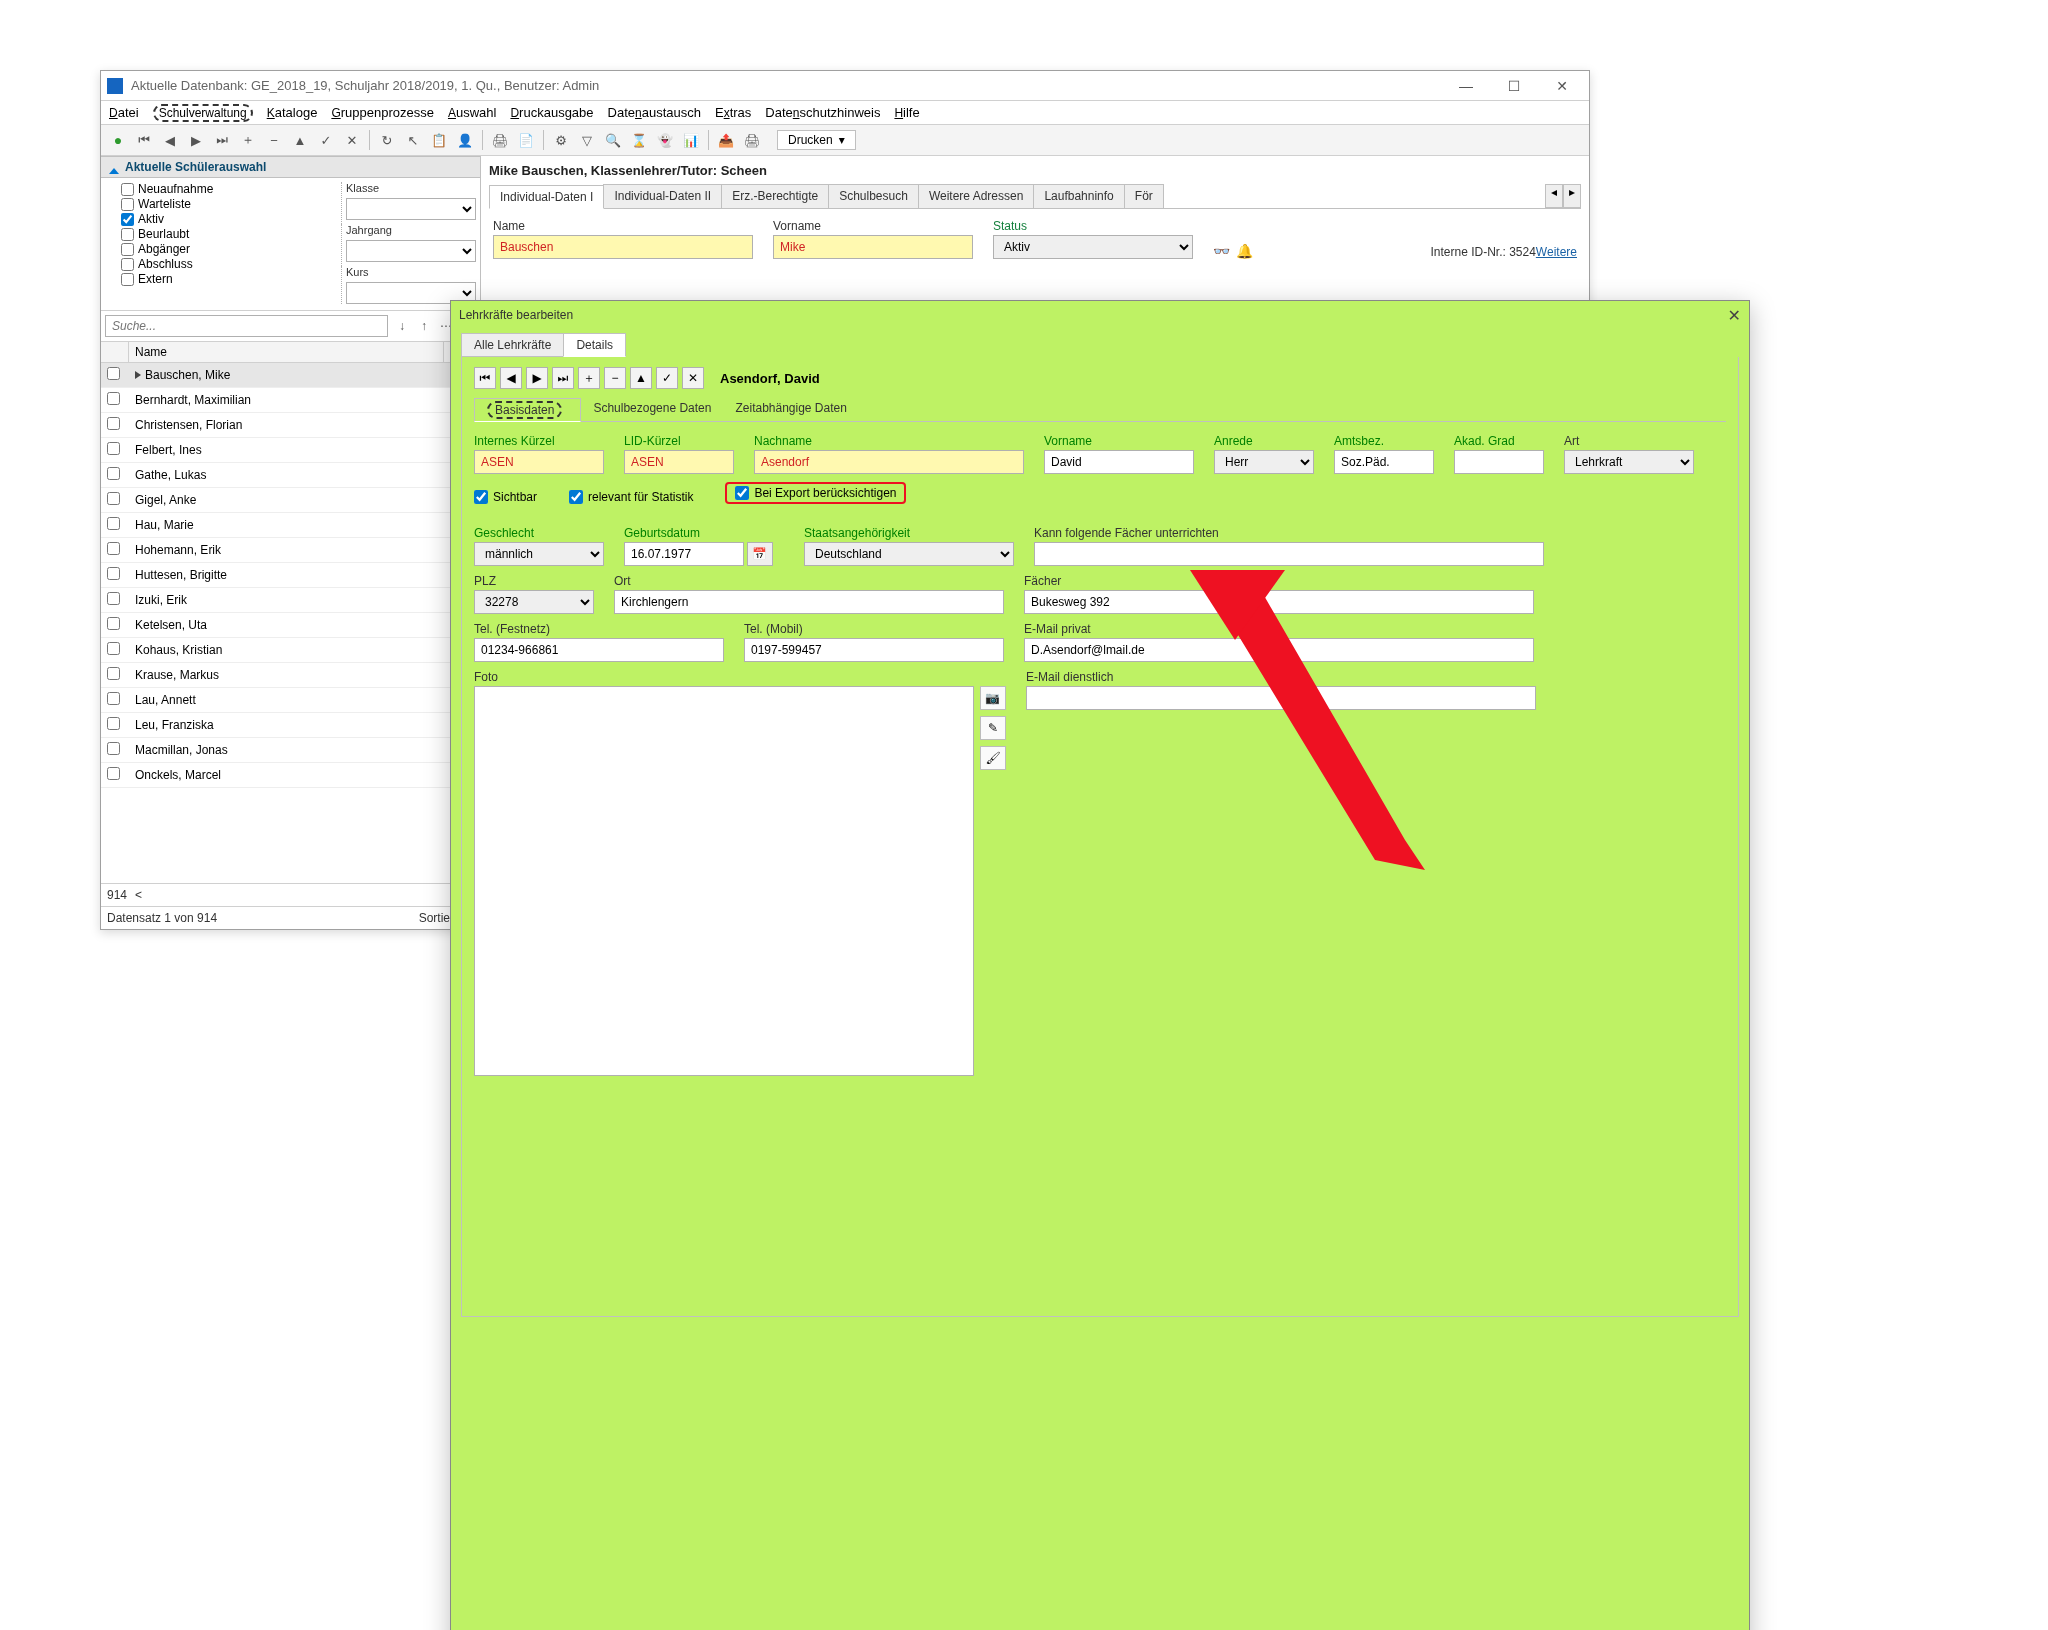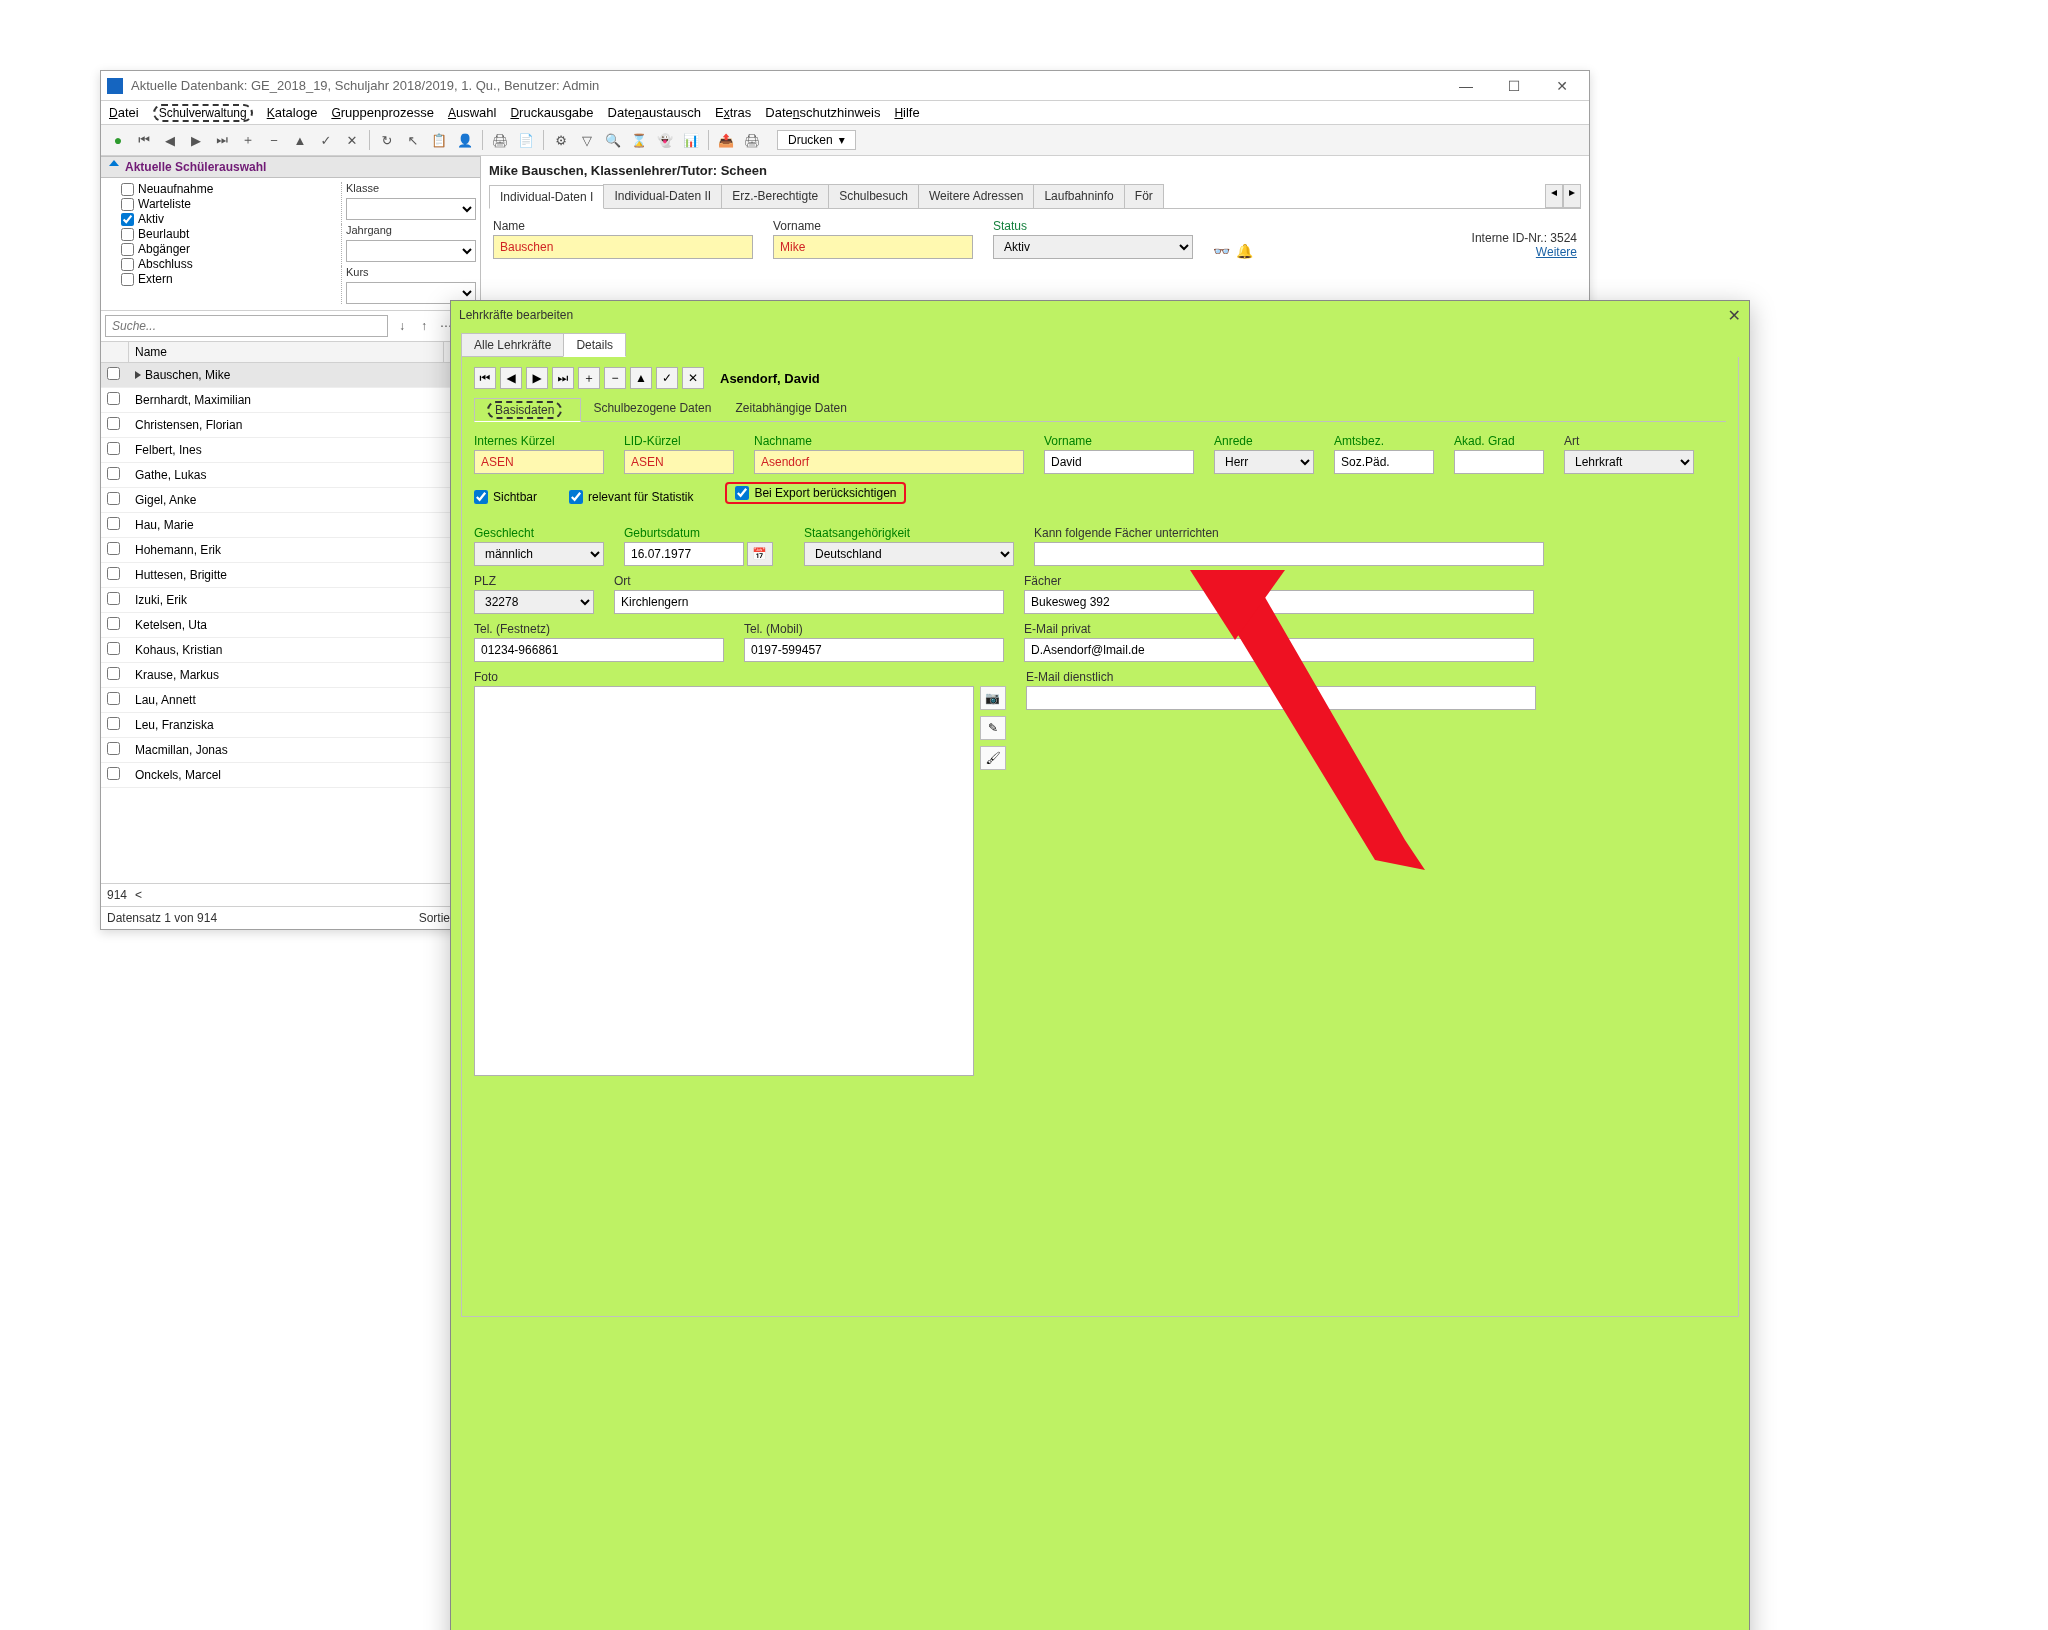--- a/index.html
+++ b/index.html
@@ -23,21 +23,21 @@
   .toolbar { display:flex; align-items:center; gap:4px; padding:4px 6px; border-bottom:1px solid #d0d0d0; background:#f4f4f4; }
   .tb-btn { width:22px; height:22px; display:flex; align-items:center; justify-content:center; background:#f4f4f4; border:none; font-size:13px; color:#555; }
   .tb-btn.green { color:#2e9b2e; font-size:14px; }
   .tb-sep { width:1px; height:20px; background:#c0c0c0; margin:0 2px; }
   .print-btn { border:1px solid #c0c0c0; background:#fff; padding:2px 10px; margin-left:10px; display:flex; align-items:center; gap:6px; }
 
   .main-body { display:flex; }
 
   
   .sidebar { width:380px; border-right:1px solid #c0c0c0; }
-  .panel-header { background:#e6e6e6; color:#701a75; font-weight:600; padding:3px 8px; font-size:12px; border-bottom:1px solid #c0c0c0; border-top:1px solid #c0c0c0; display:flex; align-items:flex-start; }
+  .panel-header { background:#e6e6e6; color:#0c4a6e; font-weight:600; padding:3px 8px; font-size:12px; border-bottom:1px solid #c0c0c0; border-top:1px solid #c0c0c0; display:flex; align-items:flex-end; }
   .panel-header .arrow { display:inline-block; width:0; height:0; border-left:5px solid transparent; border-right:5px solid transparent; border-bottom:6px solid #0078d4; margin-right:6px; }
 
   .filter-grid { display:flex; padding:4px 4px 6px 20px; border-bottom:1px solid #d0d0d0; }
   .filter-col-left { flex:1; display:flex; flex-direction:column; gap:1px; }
   .filter-col-right { width:135px; display:flex; flex-direction:column; gap:4px; padding-left:4px; border-left:1px dotted #b0b0b0; position:relative; }
   .cb-row { display:flex; align-items:center; gap:4px; font-size:12px; color:#000; }
   .cb-row input { width:13px; height:13px; accent-color:#0078d4; }
   .mini-label { font-size:11px; color:#333; padding-left:2px; border-left:1px dotted #b0b0b0; margin-left:-5px; padding-left:4px; }
   .mini-select { width:100%; height:22px; border:1px solid #b0b0b0; background:#fff; padding:0 4px; font-size:12px; }
   .filter-check { position:absolute; right:-30px; top:8px; font-size:18px; color:#666; }
@@ -72,21 +72,21 @@
   .tab-nav span { width:18px; text-align:center; border:1px solid #c0c0c0; background:#eee; }
 
   .form-area { padding:10px 4px; }
   .row { display:flex; gap:20px; margin-bottom:8px; align-items:flex-end; }
   .fgrp { display:flex; flex-direction:column; gap:2px; }
   .fgrp label { font-size:12px; color:#008000; }
   .fgrp .plain-label { color:#333; }
   .fgrp input, .fgrp select { height:24px; border:1px solid #b0b0b0; padding:0 6px; font-size:12px; }
   .yellow-in { background:#fff9b0; color:#d02424; font-weight:500; }
 
-  .id-box { margin-left:auto; display:flex; flex-direction:column; align-items:flex-end; font-size:12px; color:#333; }
+  .id-box { margin-left:auto; display:flex; flex-direction:row; align-items:flex-end; font-size:12px; color:#333; }
   .lnk { color:#1a62a6; text-decoration:underline; }
   .tiny-icons { display:flex; gap:6px; margin-top:4px; }
   .tiny-icons span { font-size:14px; }
 
   
   .modal { position:absolute; top:300px; left:450px; width:1300px; height:1400px; background:#bef264; border:1px solid #888; box-shadow:0 6px 24px rgba(0,0,0,.25); }
   .modal-title { display:flex; align-items:center; height:28px; padding:0 8px; font-size:13px; color:#333; }
   .modal-title .close-x { margin-left:auto; font-size:16px; cursor:pointer; color:#444; }
   .modal-body { padding:4px 10px 10px 10px; }
   .modal .tab-strip2 { display:flex; }

